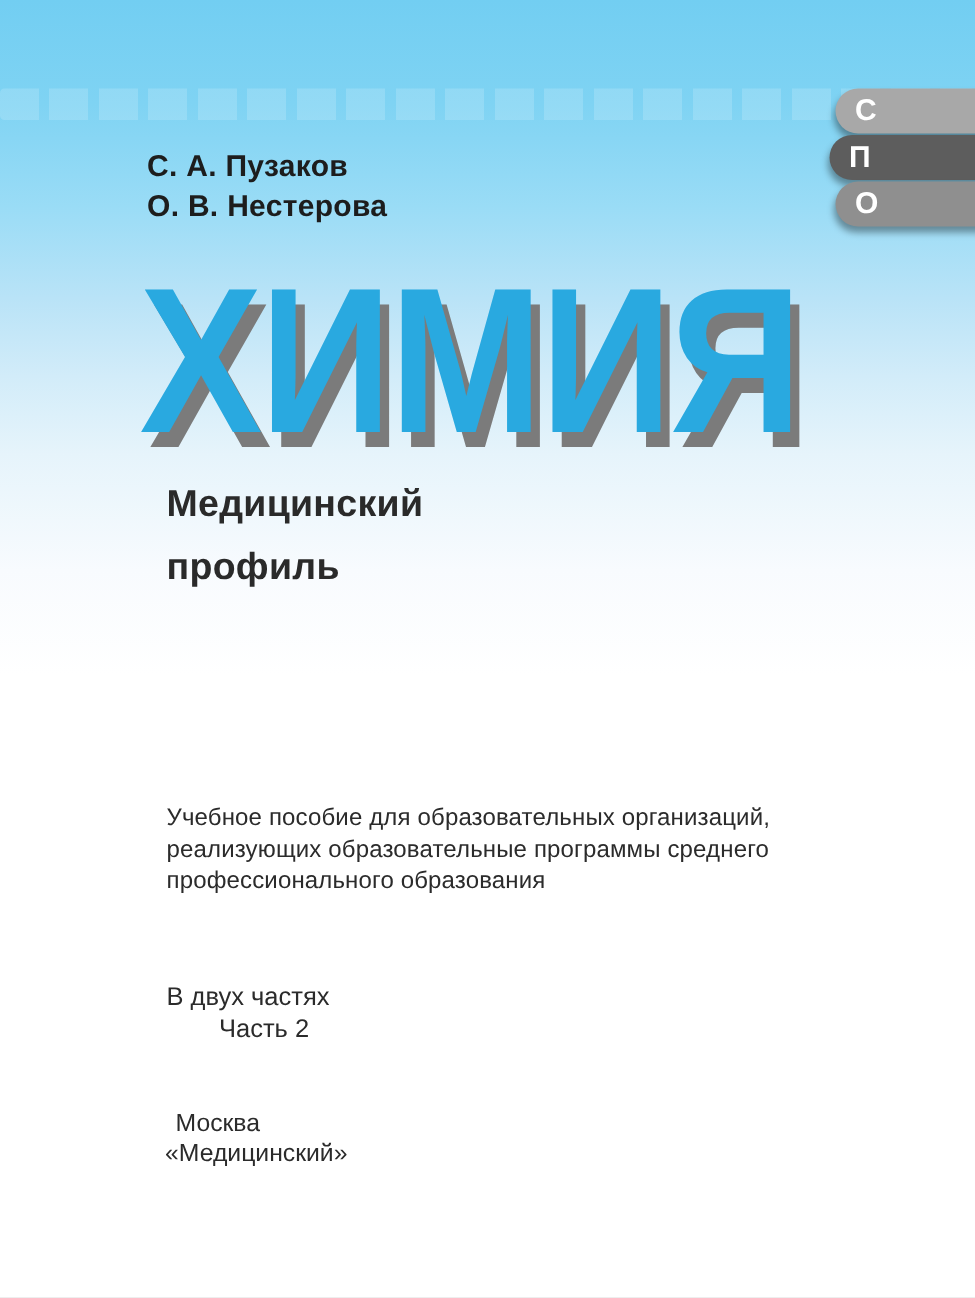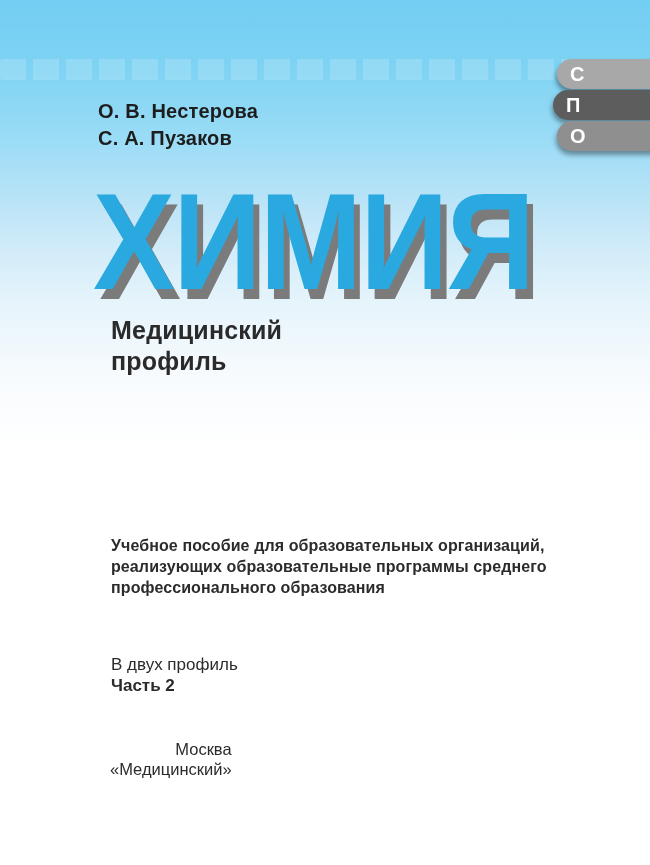--- a/index.html
+++ b/index.html
@@ -60,54 +60,54 @@
     letter-spacing:-2px;
     text-shadow:7px 10px 0 #7b7b7b;
     transform:scaleX(0.89);
     transform-origin:left top;
     white-space:nowrap;
   }
 
   .subtitle{
     position:absolute;left:111px;top:315px;
     font-size:25px;font-weight:bold;color:#2a2a2a;
-    line-height:31px;letter-spacing:0.2px;
+    line-height:42px;letter-spacing:0.2px;
     white-space:pre-line;
   }
 
   .edition-note{
     position:absolute;left:111px;top:535px;
-    font-size:16px;font-weight:bold;color:#2b2b2b;
+    font-size:16px;font-weight:normal;color:#2b2b2b;
     line-height:21px;letter-spacing:0.1px;
     white-space:pre-line;
   }
 
   .parts{
     position:absolute;left:111px;top:654px;
     font-size:17px;color:#2b2b2b;line-height:21px;
   }
-  .parts .part-number{font-weight:bold;}
+  .parts .part-number{font-weight:normal;margin-left:35px;}
 
   .imprint{
     position:absolute;left:110px;top:740px;
-    font-size:16.5px;color:#2b2b2b;line-height:19.5px;text-align:right;
+    font-size:16.5px;color:#2b2b2b;line-height:19.5px;
   }
   .imprint .indented{padding-left:7px;}
   .imprint div{white-space:nowrap;}
 </style>
 </head>
 <body>
 
 <div class="page">
 
   <div class="bg-pattern"></div>
 
   <div class="authors">
+    <div>С. А. Пузаков</div>
     <div>О. В. Нестерова</div>
-    <div>С. А. Пузаков</div>
   </div>
 
   <div class="pill pill-c">
     <span>С</span>
   </div>
   <div class="pill pill-p">
     <span>П</span>
   </div>
   <div class="pill pill-o">
     <span>О</span>
@@ -116,21 +116,21 @@
   <div class="main-title">ХИМИЯ</div>
 
   <div class="subtitle">Медицинский
 профиль</div>
 
   <div class="edition-note">Учебное пособие для образовательных организаций,
 реализующих образовательные программы среднего
 профессионального образования</div>
 
   <div class="parts">
-    <div>В двух профиль</div>
+    <div>В двух частях</div>
     <div class="part-number">Часть 2</div>
   </div>
 
   <div class="imprint">
     <div class="indented">Москва</div>
     <div>«Медицинский»</div>
   </div>
 
 </div>
 

